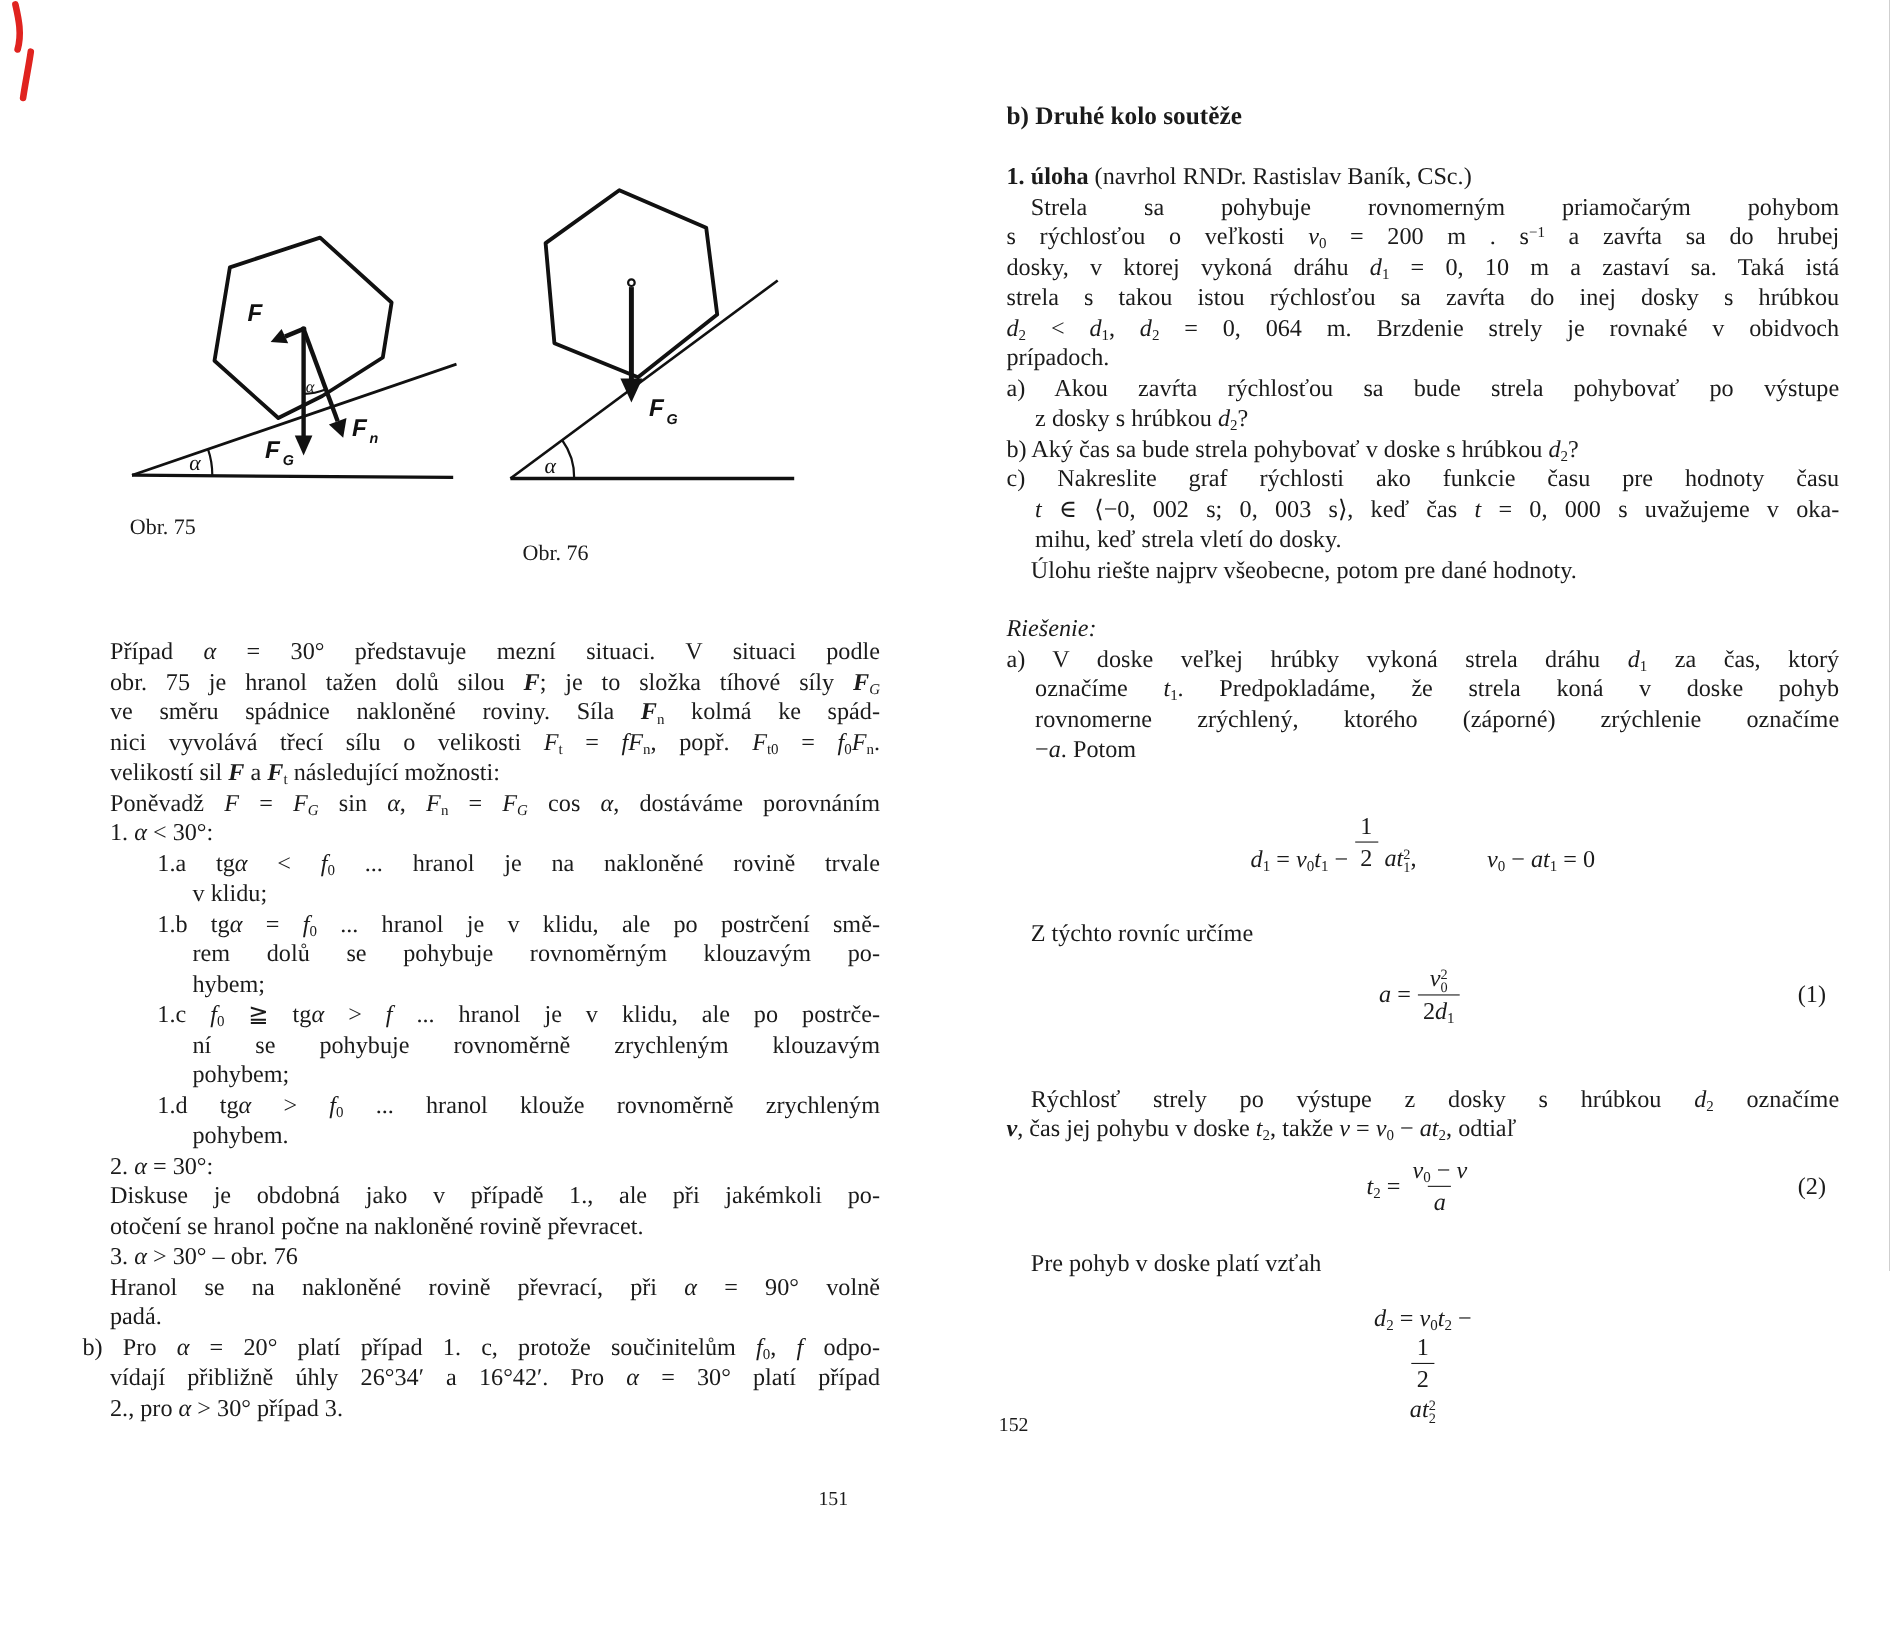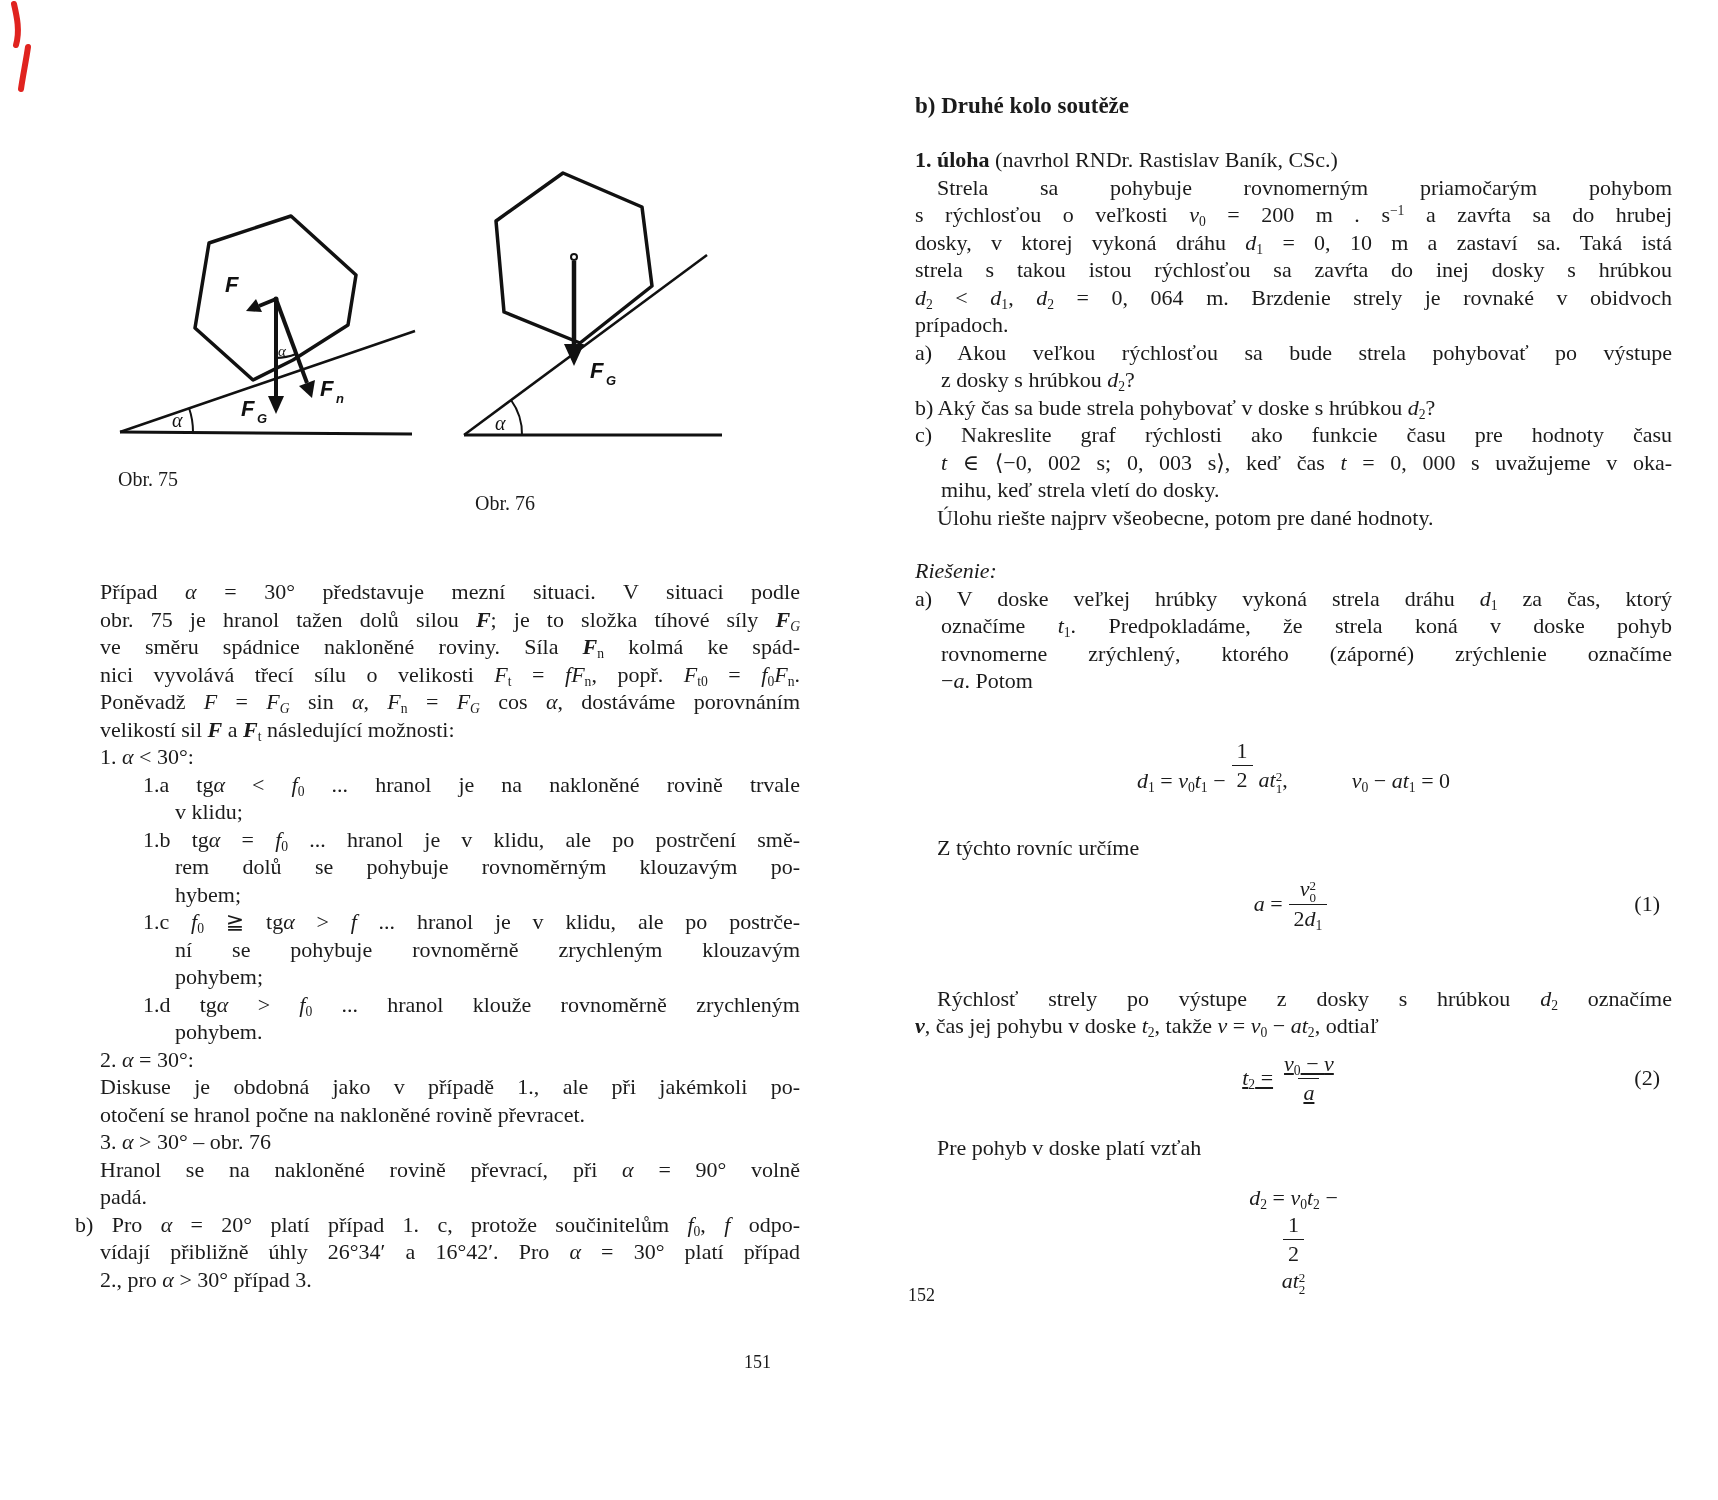--- a/index.html
+++ b/index.html
@@ -20,21 +20,21 @@
   sup{font-size:0.62em;vertical-align:0.5em;line-height:0;}
   .rhead{font-weight:bold;font-size:23px;line-height:28px;margin-bottom:26px;}
   .riesenie{font-style:italic;margin-top:26px;line-height:27.5px;}
   .b-between{margin-top:40px;}
   .b-mid{margin-top:52px;}
   .b-pre4{margin-top:27px;}
   .eq{display:flex;justify-content:center;align-items:center;position:relative;
       font-size:22px;line-height:26px;}
   .eq-1{margin-top:42px;align-items:flex-end;}
   .eq-2{margin-top:14px;}
-  .eq-3{margin-top:10px;text-decoration:underline;}
+  .eq-3{margin-top:10px;}
   .eq-4{margin-top:24px;flex-direction:column;}
   .eq .gap{display:inline-block;width:64px;}
   .fr{display:inline-flex;flex-direction:column;align-items:center;margin:0 6px;}
   .fr .nu{display:block;padding:1px 5px;text-align:center;}
   .fr .de{display:block;border-top:1.7px solid #1b1b1b;padding:1px 5px;text-align:center;}
   .eqnum{position:absolute;right:12px;top:50%;transform:translateY(-50%);}
   .ss{display:inline-flex;flex-direction:column;align-items:center;font-size:13px;
       line-height:12px;font-style:normal;vertical-align:middle;transform:translateY(1px);}
   .figcap{position:absolute;font-size:20px;}
   .pageno{position:absolute;font-size:18px;}
@@ -94,22 +94,22 @@
   </svg>
 
   <div class="figcap" style="left:118px;top:468px">Obr. 75</div>
   <div class="figcap" style="left:475px;top:492px">Obr. 76</div>
 
   <div class="col col-left">
       <div class="ln p">Případ <i>α</i> = 30° představuje mezní situaci. V situaci podle</div>
       <div class="ln p">obr. 75 je hranol tažen dolů silou <b><i>F</i></b>; je to složka tíhové síly <b><i>F</i></b><sub><i>G</i></sub></div>
       <div class="ln p">ve směru spádnice nakloněné roviny. Síla <b><i>F</i></b><sub>n</sub> kolmá ke spád-</div>
       <div class="ln p">nici vyvolává třecí sílu o velikosti <i>F</i><sub>t</sub> = <i>fF</i><sub>n</sub>, popř. <i>F</i><sub>t0</sub> = <i>f</i><sub>0</sub><i>F</i><sub>n</sub>.</div>
+      <div class="ln p e">velikostí sil <b><i>F</i></b> a <b><i>F</i></b><sub>t</sub> následující možnosti:</div>
       <div class="ln p">Poněvadž <i>F</i> = <i>F<sub>G</sub></i> sin <i>α</i>, <i>F</i><sub>n</sub> = <i>F<sub>G</sub></i> cos <i>α</i>, dostáváme porovnáním</div>
-      <div class="ln p e">velikostí sil <b><i>F</i></b> a <b><i>F</i></b><sub>t</sub> následující možnosti:</div>
       <div class="ln p e">1. <i>α</i> &lt; 30°:</div>
       <div class="ln l1">1.a tg<i>α</i> &lt; <i>f</i><sub>0</sub> ... hranol je na nakloněné rovině trvale</div>
       <div class="ln l2 e">v klidu;</div>
       <div class="ln l1">1.b tg<i>α</i> = <i>f</i><sub>0</sub> ... hranol je v klidu, ale po postrčení smě-</div>
       <div class="ln l2">rem dolů se pohybuje rovnoměrným klouzavým po-</div>
       <div class="ln l2 e">hybem;</div>
       <div class="ln l1">1.c <i>f</i><sub>0</sub> ≧ tg<i>α</i> &gt; <i>f</i> ... hranol je v klidu, ale po postrče-</div>
       <div class="ln l2">ní se pohybuje rovnoměrně zrychleným klouzavým</div>
       <div class="ln l2 e">pohybem;</div>
       <div class="ln l1">1.d tg<i>α</i> &gt; <i>f</i><sub>0</sub> ... hranol klouže rovnoměrně zrychleným</div>
@@ -131,21 +131,21 @@
     <div class="rhead">b) Druhé kolo soutěže</div>
 
     <div>
         <div class="ln e"><b>1. úloha</b> (navrhol RNDr. Rastislav Baník, CSc.)</div>
         <div class="ln in">Strela sa pohybuje rovnomerným priamočarým pohybom</div>
         <div class="ln ">s rýchlosťou o veľkosti <i>v</i><sub>0</sub> = 200 m . s<sup>−1</sup> a zavŕta sa do hrubej</div>
         <div class="ln ">dosky, v ktorej vykoná dráhu <i>d</i><sub>1</sub> = 0, 10 m a zastaví sa. Taká istá</div>
         <div class="ln ">strela s takou istou rýchlosťou sa zavŕta do inej dosky s hrúbkou</div>
         <div class="ln "><i>d</i><sub>2</sub> &lt; <i>d</i><sub>1</sub>, <i>d</i><sub>2</sub> = 0, 064 m. Brzdenie strely je rovnaké v obidvoch</div>
         <div class="ln e">prípadoch.</div>
-        <div class="ln ">a) Akou veľkou rýchlosťou sa bude strela pohybovať po výstupe</div>
+        <div class="ln ">a) Akou zavŕta rýchlosťou sa bude strela pohybovať po výstupe</div>
         <div class="ln w e">z dosky s hrúbkou <i>d</i><sub>2</sub>?</div>
         <div class="ln e">b) Aký čas sa bude strela pohybovať v doske s hrúbkou <i>d</i><sub>2</sub>?</div>
         <div class="ln ">c) Nakreslite graf rýchlosti ako funkcie času pre hodnoty času</div>
         <div class="ln w"><i>t</i> ∈ ⟨−0, 002 s; 0, 003 s⟩, keď čas <i>t</i> = 0, 000 s uvažujeme v oka-</div>
         <div class="ln w e">mihu, keď strela vletí do dosky.</div>
         <div class="ln in e">Úlohu riešte najprv všeobecne, potom pre dané hodnoty.</div>
       </div>
 
     <div class="riesenie ln e">Riešenie:</div>
 

